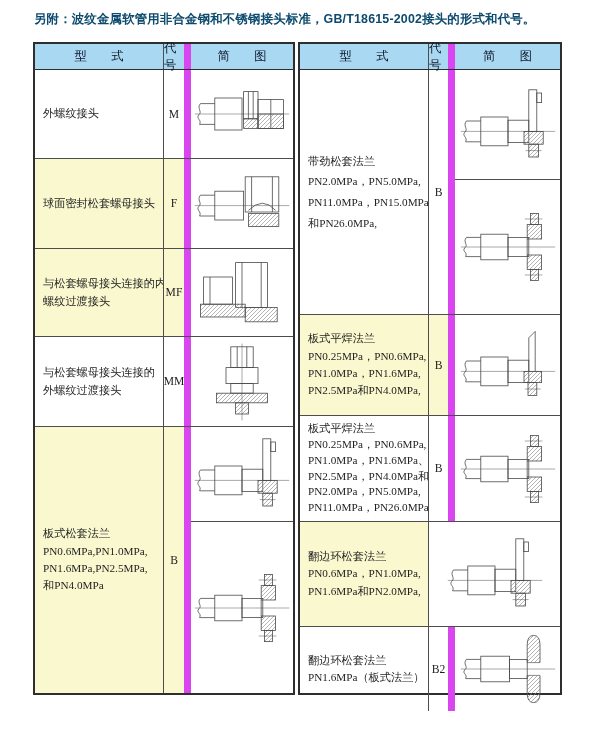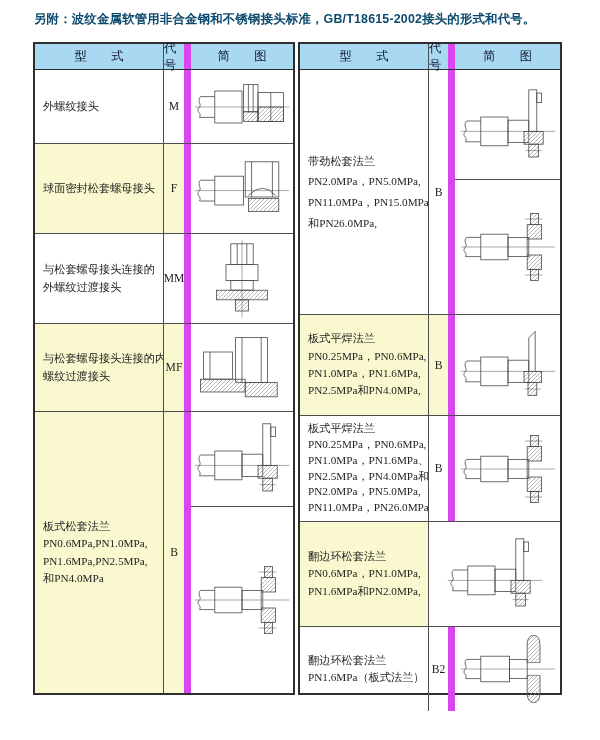--- a/index.html
+++ b/index.html
@@ -40,21 +40,21 @@
 <div class="page">
   <div class="title">另附：波纹金属软管用非合金钢和不锈钢接头标准，GB/T18615-2002接头的形式和代号。</div>
 
   <div class="tbl lft">
     <div class="hdr">
       <div class="hc col-type">型　　式</div>
       <div class="hc col-code">代号</div>
       <div class="hc col-diag">简　　图</div>
     </div>
 
-    <div class="row" style="height:74px">
+    <div class="row" style="height:89px">
       <div class="c type col-type">
           <div class="tt">外螺纹接头</div>
         </div>
       <div class="c code col-code">M</div>
       <div class="c diag col-diag">
           <div class="dw">
             <svg viewBox="0 0 120 100" preserveAspectRatio="xMidYMid meet">
               <defs>
                 <pattern id="hx" patternUnits="userSpaceOnUse" width="5" height="5">
                   <path d="M0,5 L5,0" stroke="#8a8a8a" stroke-width="0.8"></path>
@@ -94,20 +94,46 @@
               <rect x="64" y="16" width="42" height="44" fill="none" stroke="#4a4a4a" stroke-width="1"></rect>
               <line x1="72" y1="16" x2="72" y2="60" stroke="#4a4a4a" stroke-width="1"></line>
               <line x1="98" y1="16" x2="98" y2="60" stroke="#4a4a4a" stroke-width="1"></line>
               <path d="M68,58 Q86,40 102,58" fill="none" stroke="#4a4a4a"></path>
               <rect x="68" y="62" width="38" height="16" fill="url(#hx)" stroke="#4a4a4a" stroke-width="1"></rect>
             </svg>
           </div>
         </div>
     </div>
 
+    <div class="row hl" style="height:88px">
+      <div class="c type col-type">
+          <div class="tt">与松套螺母接头连接的内
+螺纹过渡接头</div>
+        </div>
+      <div class="c code col-code">MF</div>
+      <div class="c diag col-diag">
+          <div class="dw">
+            <svg viewBox="0 0 120 100" preserveAspectRatio="xMidYMid meet">
+              <defs>
+                <pattern id="hx" patternUnits="userSpaceOnUse" width="5" height="5">
+                  <path d="M0,5 L5,0" stroke="#8a8a8a" stroke-width="0.8"></path>
+                </pattern>
+              </defs>
+              <rect x="12" y="30" width="36" height="34" fill="none" stroke="#4a4a4a" stroke-width="1"></rect>
+              <line x1="20" y1="30" x2="20" y2="64" stroke="#4a4a4a" stroke-width="1"></line>
+              <rect x="52" y="12" width="40" height="56" fill="none" stroke="#4a4a4a" stroke-width="1"></rect>
+              <line x1="60" y1="12" x2="60" y2="68" stroke="#4a4a4a" stroke-width="1"></line>
+              <line x1="84" y1="12" x2="84" y2="68" stroke="#4a4a4a" stroke-width="1"></line>
+              <rect x="8" y="64" width="56" height="16" fill="url(#hx)" stroke="#4a4a4a" stroke-width="1"></rect>
+              <rect x="64" y="68" width="40" height="18" fill="url(#hx)" stroke="#4a4a4a" stroke-width="1"></rect>
+            </svg>
+          </div>
+        </div>
+    </div>
+
     <div class="row" style="height:90px">
       <div class="c type col-type">
           <div class="tt">与松套螺母接头连接的
 外螺纹过渡接头</div>
         </div>
       <div class="c code col-code">MM</div>
       <div class="c diag col-diag">
           <div class="dw">
             <svg viewBox="0 0 120 100" preserveAspectRatio="xMidYMid meet">
               <defs>
@@ -116,46 +142,20 @@
                 </pattern>
               </defs>
               <line x1="60" y1="2" x2="60" y2="98" stroke="#4a4a4a" stroke-width="0.6"></line>
               <rect x="46" y="6" width="28" height="26" fill="none" stroke="#4a4a4a" stroke-width="1"></rect>
               <line x1="54" y1="6" x2="54" y2="32" stroke="#4a4a4a" stroke-width="1"></line>
               <line x1="66" y1="6" x2="66" y2="32" stroke="#4a4a4a" stroke-width="1"></line>
               <rect x="40" y="32" width="40" height="20" fill="none" stroke="#4a4a4a" stroke-width="1"></rect>
               <rect x="46" y="52" width="28" height="12" fill="none" stroke="#4a4a4a" stroke-width="1"></rect>
               <rect x="28" y="64" width="64" height="12" fill="url(#hx)" stroke="#4a4a4a" stroke-width="1"></rect>
               <rect x="52" y="76" width="16" height="14" fill="url(#hx)" stroke="#4a4a4a" stroke-width="1"></rect>
-            </svg>
-          </div>
-        </div>
-    </div>
-
-    <div class="row hl" style="height:88px">
-      <div class="c type col-type">
-          <div class="tt">与松套螺母接头连接的内
-螺纹过渡接头</div>
-        </div>
-      <div class="c code col-code">MF</div>
-      <div class="c diag col-diag">
-          <div class="dw">
-            <svg viewBox="0 0 120 100" preserveAspectRatio="xMidYMid meet">
-              <defs>
-                <pattern id="hx" patternUnits="userSpaceOnUse" width="5" height="5">
-                  <path d="M0,5 L5,0" stroke="#8a8a8a" stroke-width="0.8"></path>
-                </pattern>
-              </defs>
-              <rect x="12" y="30" width="36" height="34" fill="none" stroke="#4a4a4a" stroke-width="1"></rect>
-              <line x1="20" y1="30" x2="20" y2="64" stroke="#4a4a4a" stroke-width="1"></line>
-              <rect x="52" y="12" width="40" height="56" fill="none" stroke="#4a4a4a" stroke-width="1"></rect>
-              <line x1="60" y1="12" x2="60" y2="68" stroke="#4a4a4a" stroke-width="1"></line>
-              <line x1="84" y1="12" x2="84" y2="68" stroke="#4a4a4a" stroke-width="1"></line>
-              <rect x="8" y="64" width="56" height="16" fill="url(#hx)" stroke="#4a4a4a" stroke-width="1"></rect>
-              <rect x="64" y="68" width="40" height="18" fill="url(#hx)" stroke="#4a4a4a" stroke-width="1"></rect>
             </svg>
           </div>
         </div>
     </div>
 
 
     <div class="row hl" style="flex:1">
       <div class="c type col-type">
           <div class="tt">板式松套法兰
 PN0.6MPa,PN1.0MPa,

